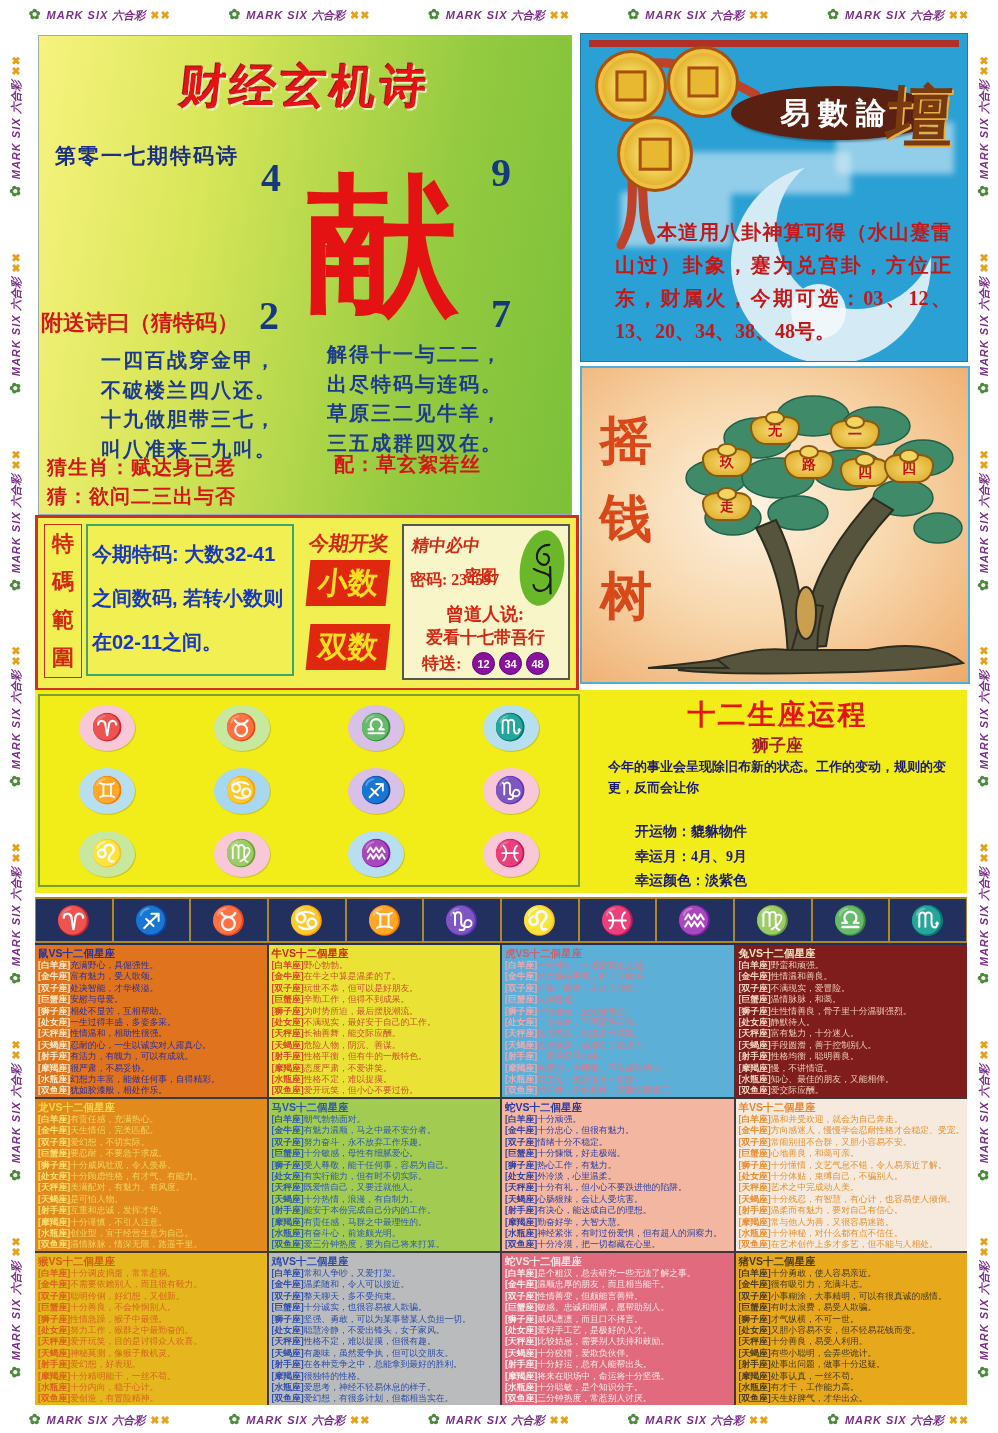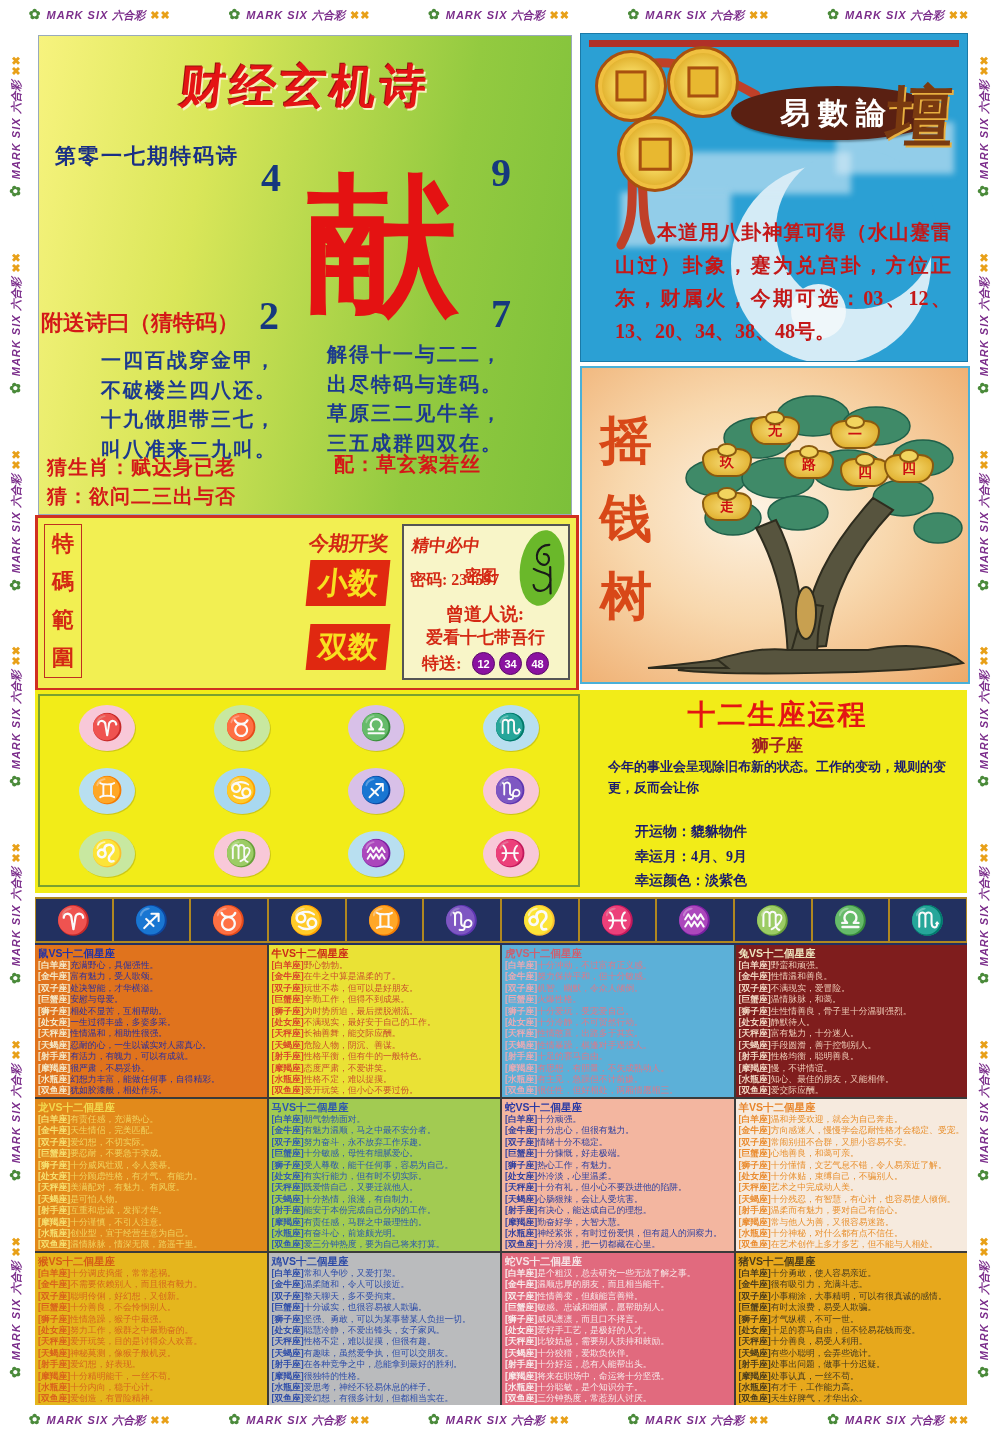--- a/index.html
+++ b/index.html
@@ -287,20 +287,25 @@
         </div>
     </div>
 
     <div class="p4">
       <div class="p4-side">
           <span>特</span>
           <span>碼</span>
           <span>範</span>
           <span>圍</span>
         </div>
+      <div class="p4-green">
+        <div>今期特码: 大数32-41</div>
+        <div>之间数码, 若转小数则</div>
+        <div>在02-11之间。</div>
+      </div>
       <div class="p4-draw">今期开奖</div>
       <div class="p4-tag" style="top:42px;">小数</div>
       <div class="p4-tag" style="top:106px;">双数</div>
       <div class="p4-box">
         <span class="r" style="left:8px;top:8px;font-size:17px;transform:skewX(-8deg);">精中必中</span>
         <span class="r" style="left:61px;top:40px;font-size:16px;">密图</span>
         <div class="p4-ellipse">
           <svg width="44" height="76">
             <path d="M26,14 C14,16 12,30 20,34 C30,38 30,22 22,24 M14,40 C22,44 34,40 32,52 C30,62 18,64 16,56 M30,36 L34,62" stroke="#1a1a1a" stroke-width="2.2" fill="none" stroke-linecap="round"></path>
           </svg>
@@ -519,21 +524,21 @@
             <div class="blk-row"><span class="blk-sign" style="color:#f8ecec">[水瓶座]</span><span class="blk-text" style="color:#f7e9e9">十分聪敏，是个知识分子。</span></div>
             <div class="blk-row"><span class="blk-sign" style="color:#f8ecec">[双鱼座]</span><span class="blk-text" style="color:#f7e9e9">三分钟热度，常惹别人讨厌。</span></div>
           </div>
           <div class="blk" style="background:#e7a81c">
             <div class="blk-title" style="color:#4a3a18">猪VS十二個星座</div>
             <div class="blk-row"><span class="blk-sign" style="color:#4c3c1c">[白羊座]</span><span class="blk-text" style="color:#463a20">十分勇敢，使人容易亲近。</span></div>
             <div class="blk-row"><span class="blk-sign" style="color:#4c3c1c">[金牛座]</span><span class="blk-text" style="color:#463a20">很有吸引力，充满斗志。</span></div>
             <div class="blk-row"><span class="blk-sign" style="color:#4c3c1c">[双子座]</span><span class="blk-text" style="color:#463a20">小事糊涂，大事精明，可以有很真诚的感情。</span></div>
             <div class="blk-row"><span class="blk-sign" style="color:#4c3c1c">[巨蟹座]</span><span class="blk-text" style="color:#463a20">有时太浪费，易受人欺骗。</span></div>
             <div class="blk-row"><span class="blk-sign" style="color:#4c3c1c">[狮子座]</span><span class="blk-text" style="color:#463a20">才气纵横，不可一世。</span></div>
-            <div class="blk-row"><span class="blk-sign" style="color:#4c3c1c">[处女座]</span><span class="blk-text" style="color:#463a20">十足的赛马自由，但不轻易花钱而变。</span></div>
+            <div class="blk-row"><span class="blk-sign" style="color:#4c3c1c">[处女座]</span><span class="blk-text" style="color:#463a20">又胆小容易不安，但不轻易花钱而变。</span></div>
             <div class="blk-row"><span class="blk-sign" style="color:#4c3c1c">[天秤座]</span><span class="blk-text" style="color:#463a20">十分善良，易受人利用。</span></div>
             <div class="blk-row"><span class="blk-sign" style="color:#4c3c1c">[天蝎座]</span><span class="blk-text" style="color:#463a20">有些小聪明，会弄些诡计。</span></div>
             <div class="blk-row"><span class="blk-sign" style="color:#4c3c1c">[射手座]</span><span class="blk-text" style="color:#463a20">处事出问题，做事十分迟疑。</span></div>
             <div class="blk-row"><span class="blk-sign" style="color:#4c3c1c">[摩羯座]</span><span class="blk-text" style="color:#463a20">处事认真，一丝不苟。</span></div>
             <div class="blk-row"><span class="blk-sign" style="color:#4c3c1c">[水瓶座]</span><span class="blk-text" style="color:#463a20">有才干，工作能力高。</span></div>
             <div class="blk-row"><span class="blk-sign" style="color:#4c3c1c">[双鱼座]</span><span class="blk-text" style="color:#463a20">天生好脾气，才华出众。</span></div>
           </div>
         </div>
     </div>
 

